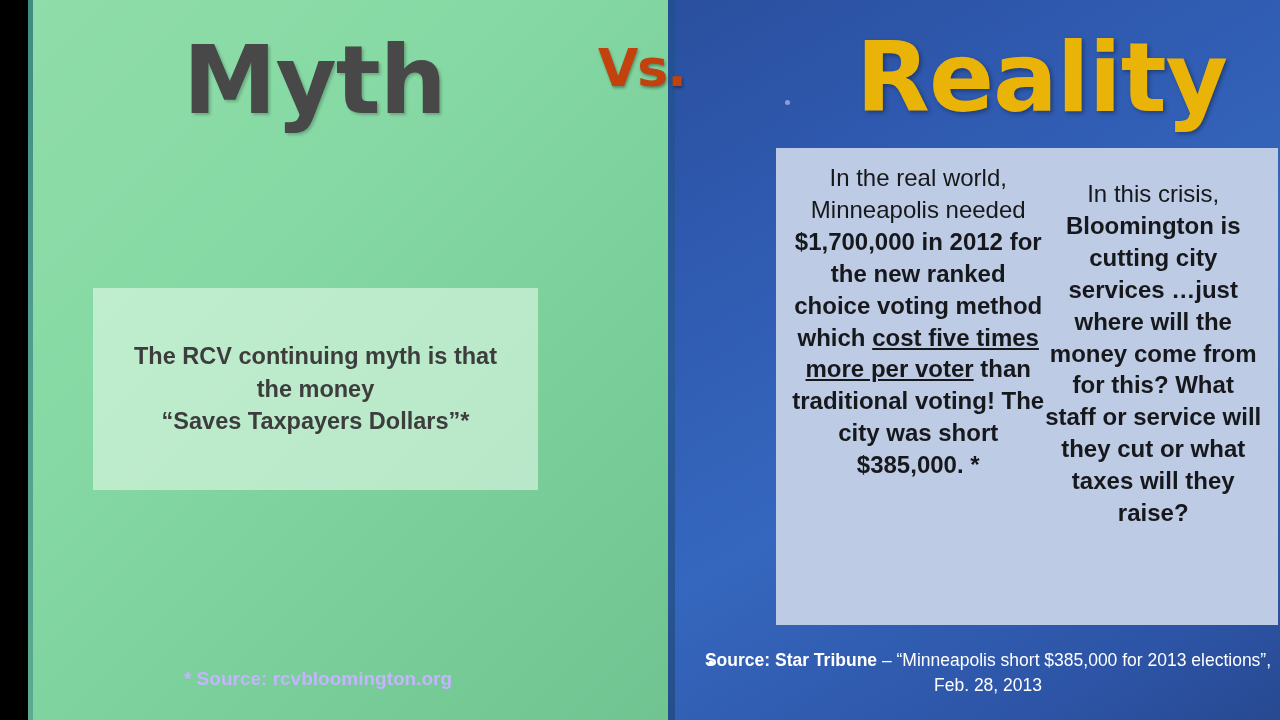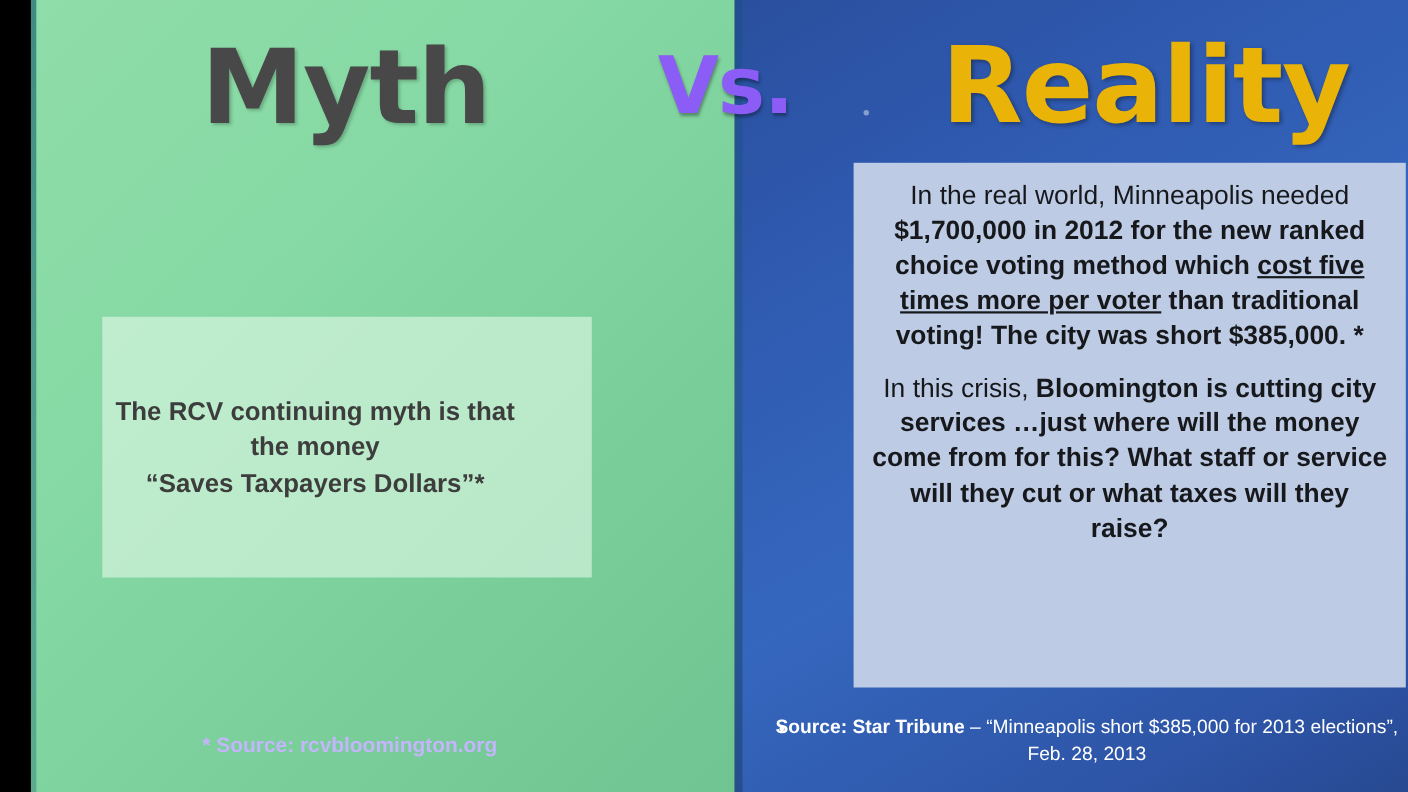--- a/index.html
+++ b/index.html
@@ -54,22 +54,22 @@
     font-family: "DejaVu Sans", sans-serif;
   }
   #title-myth {
     left: 155px; top: 34px;
     font-size: 94px;
     color: #484848;
     text-shadow: 2px 2px 3px rgba(0,0,0,.22);
   }
   #title-vs {
     left: 570px; top: 42px;
-    font-size: 72px;
-    color: #8b5cf6;
+    font-size: 52px;
+    color: #c2410c;
     font-weight: 700;
     text-shadow: 1px 2px 3px rgba(0,0,0,.35);
   }
   #title-reality {
     left: 828px; top: 30px;
     font-size: 96px;
     color: #eab308;
     text-shadow: 2px 2px 4px rgba(0,0,0,.35);
   }
   #title-dot {
@@ -77,25 +77,25 @@
     left: 757px; top: 100px;
     width: 5px; height: 5px;
     border-radius: 50%;
     background: rgba(210,220,240,.55);
   }
 
   
   #myth-box {
     position: absolute;
     left: 65px; top: 288px;
-    width: 445px; height: 237px;
+    width: 445px; height: 202px;
     background: rgba(225,248,230,.62);
     display: flex;
     align-items: center;
-    justify-content: flex-start;
+    justify-content: center;
     box-sizing: border-box;
     padding: 2px 12px;
   }
   #myth-text {
     font-size: 23.5px;
     font-weight: 700;
     color: #3d3d3d;
     text-align: center;
     line-height: 1.38;
     font-family: "Liberation Sans", sans-serif;
@@ -217,21 +217,21 @@
 
   
   #reality-box {
     position: absolute;
     left: 748px; top: 148px;
     width: 502px; height: 477px;
     background: #bdcbe4;
     box-sizing: border-box;
     padding: 14px 16px 10px 16px;
     display: flex;
-    flex-direction: column;
+    flex-direction: row;
     justify-content: flex-start;
   }
   .reality-para {
     font-size: 24px;
     color: #16181c;
     text-align: center;
     line-height: 1.33;
     font-family: "Liberation Sans", sans-serif;
   }
   #reality-p2 { margin-top: 16px; }

